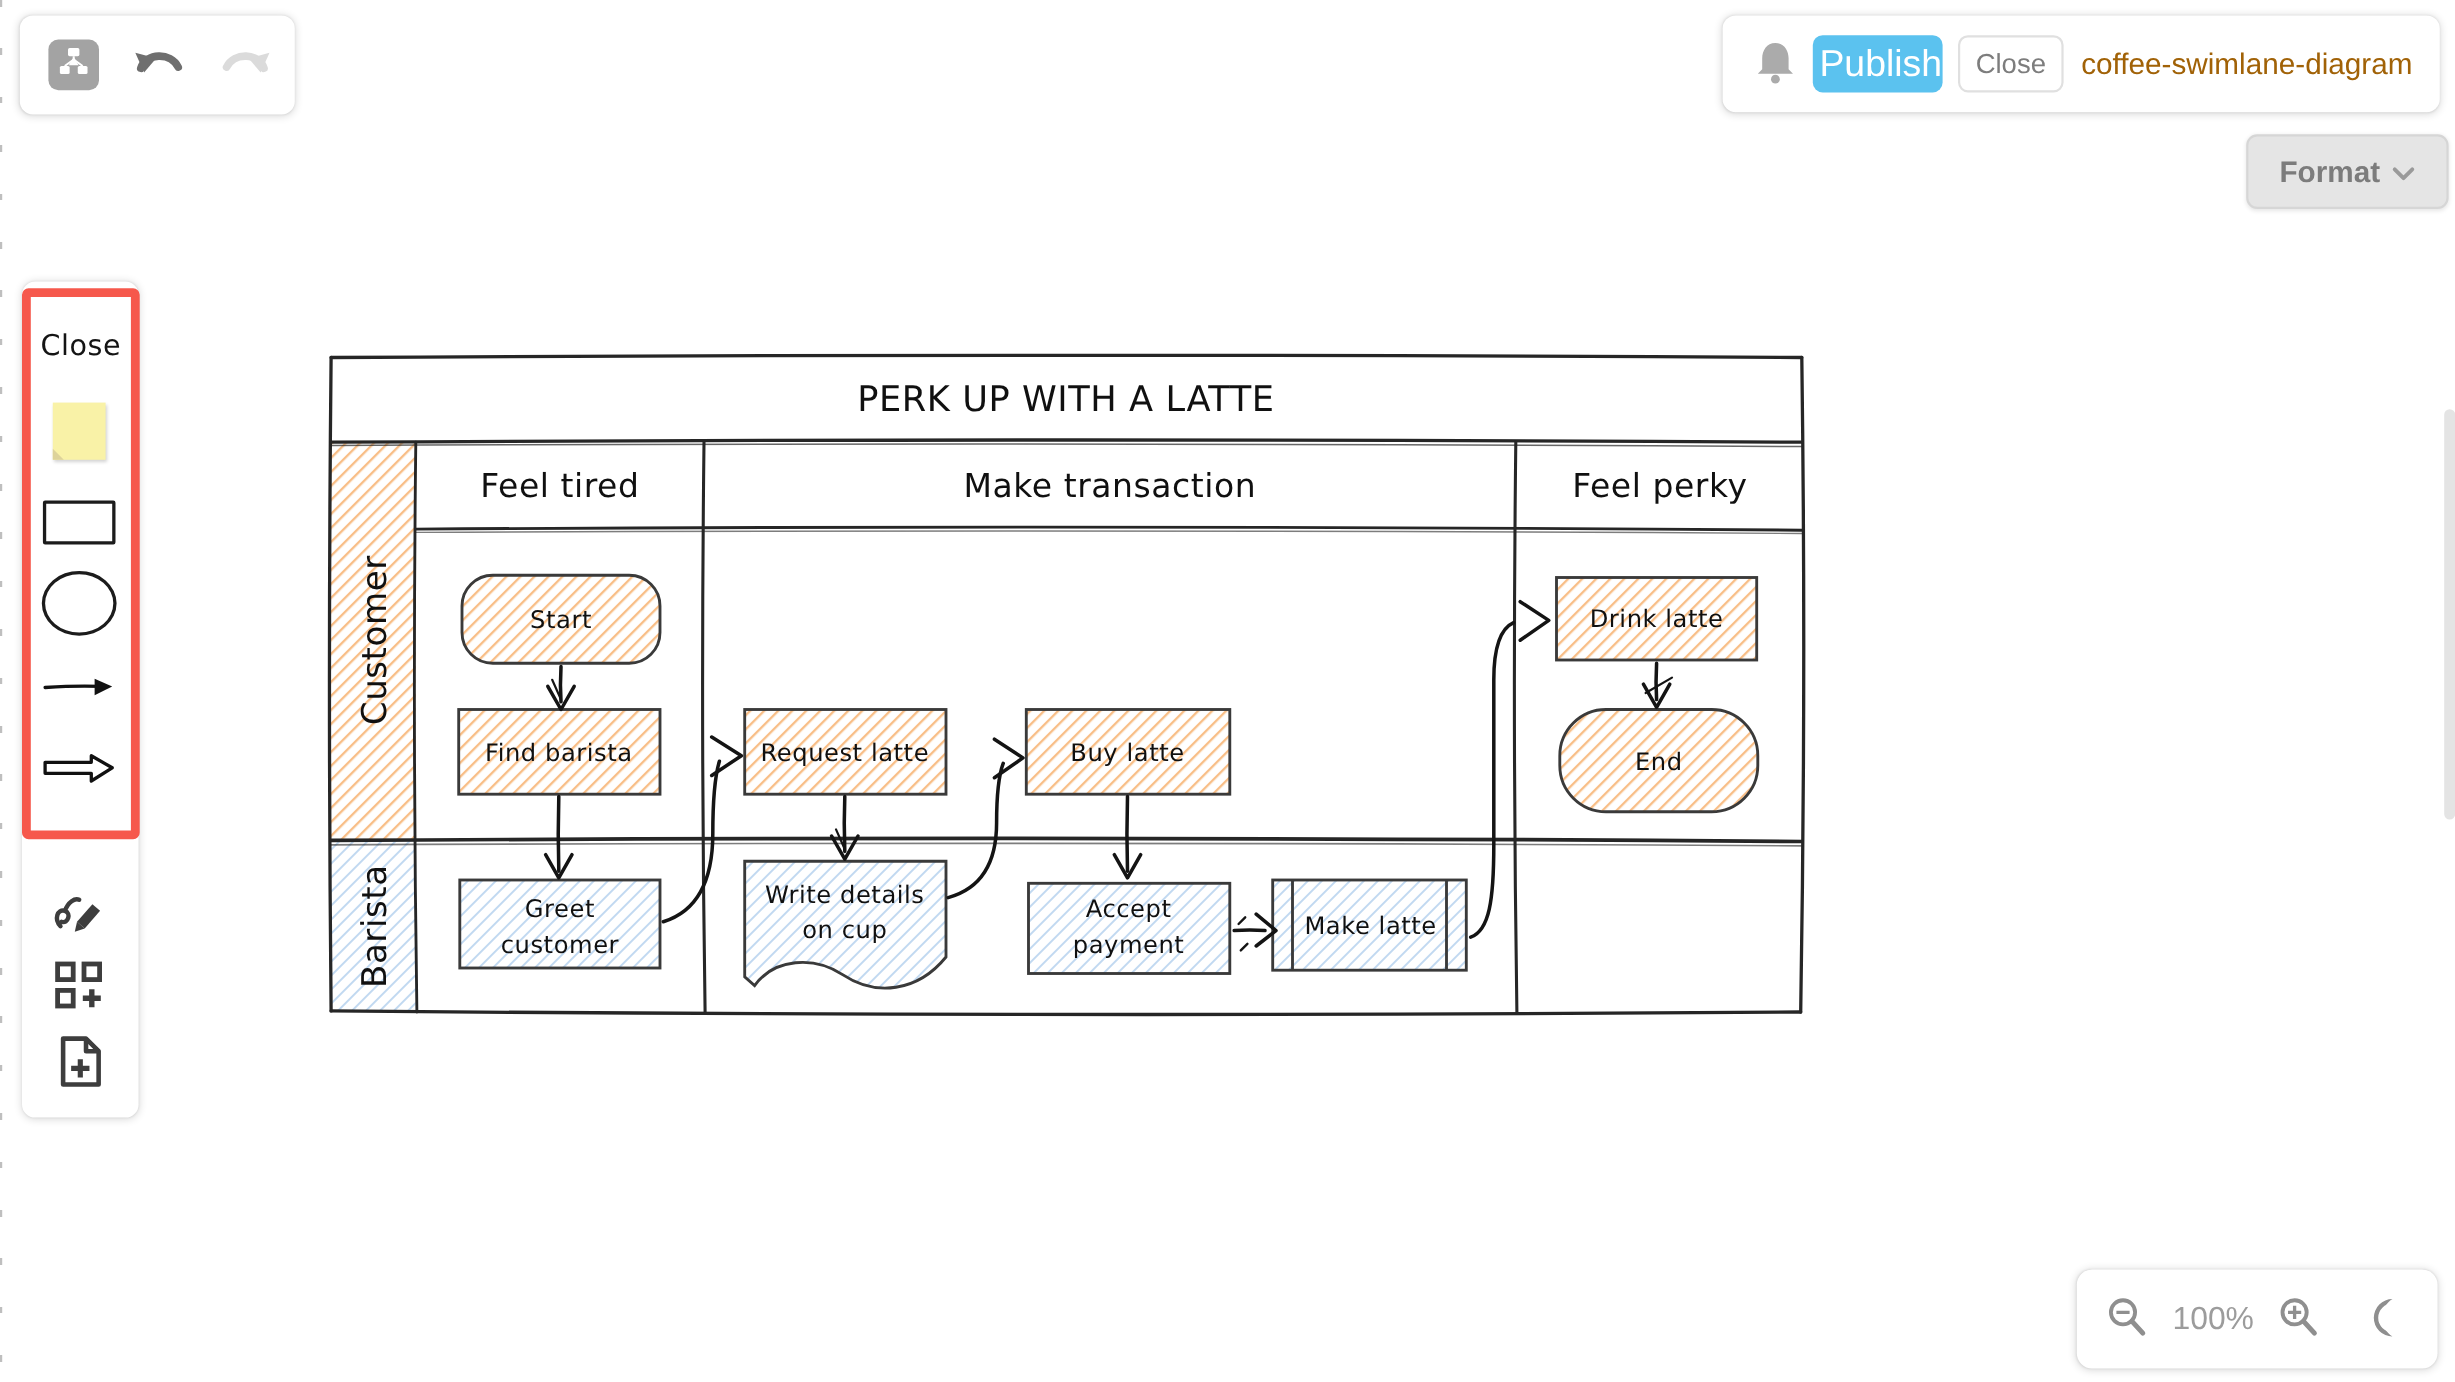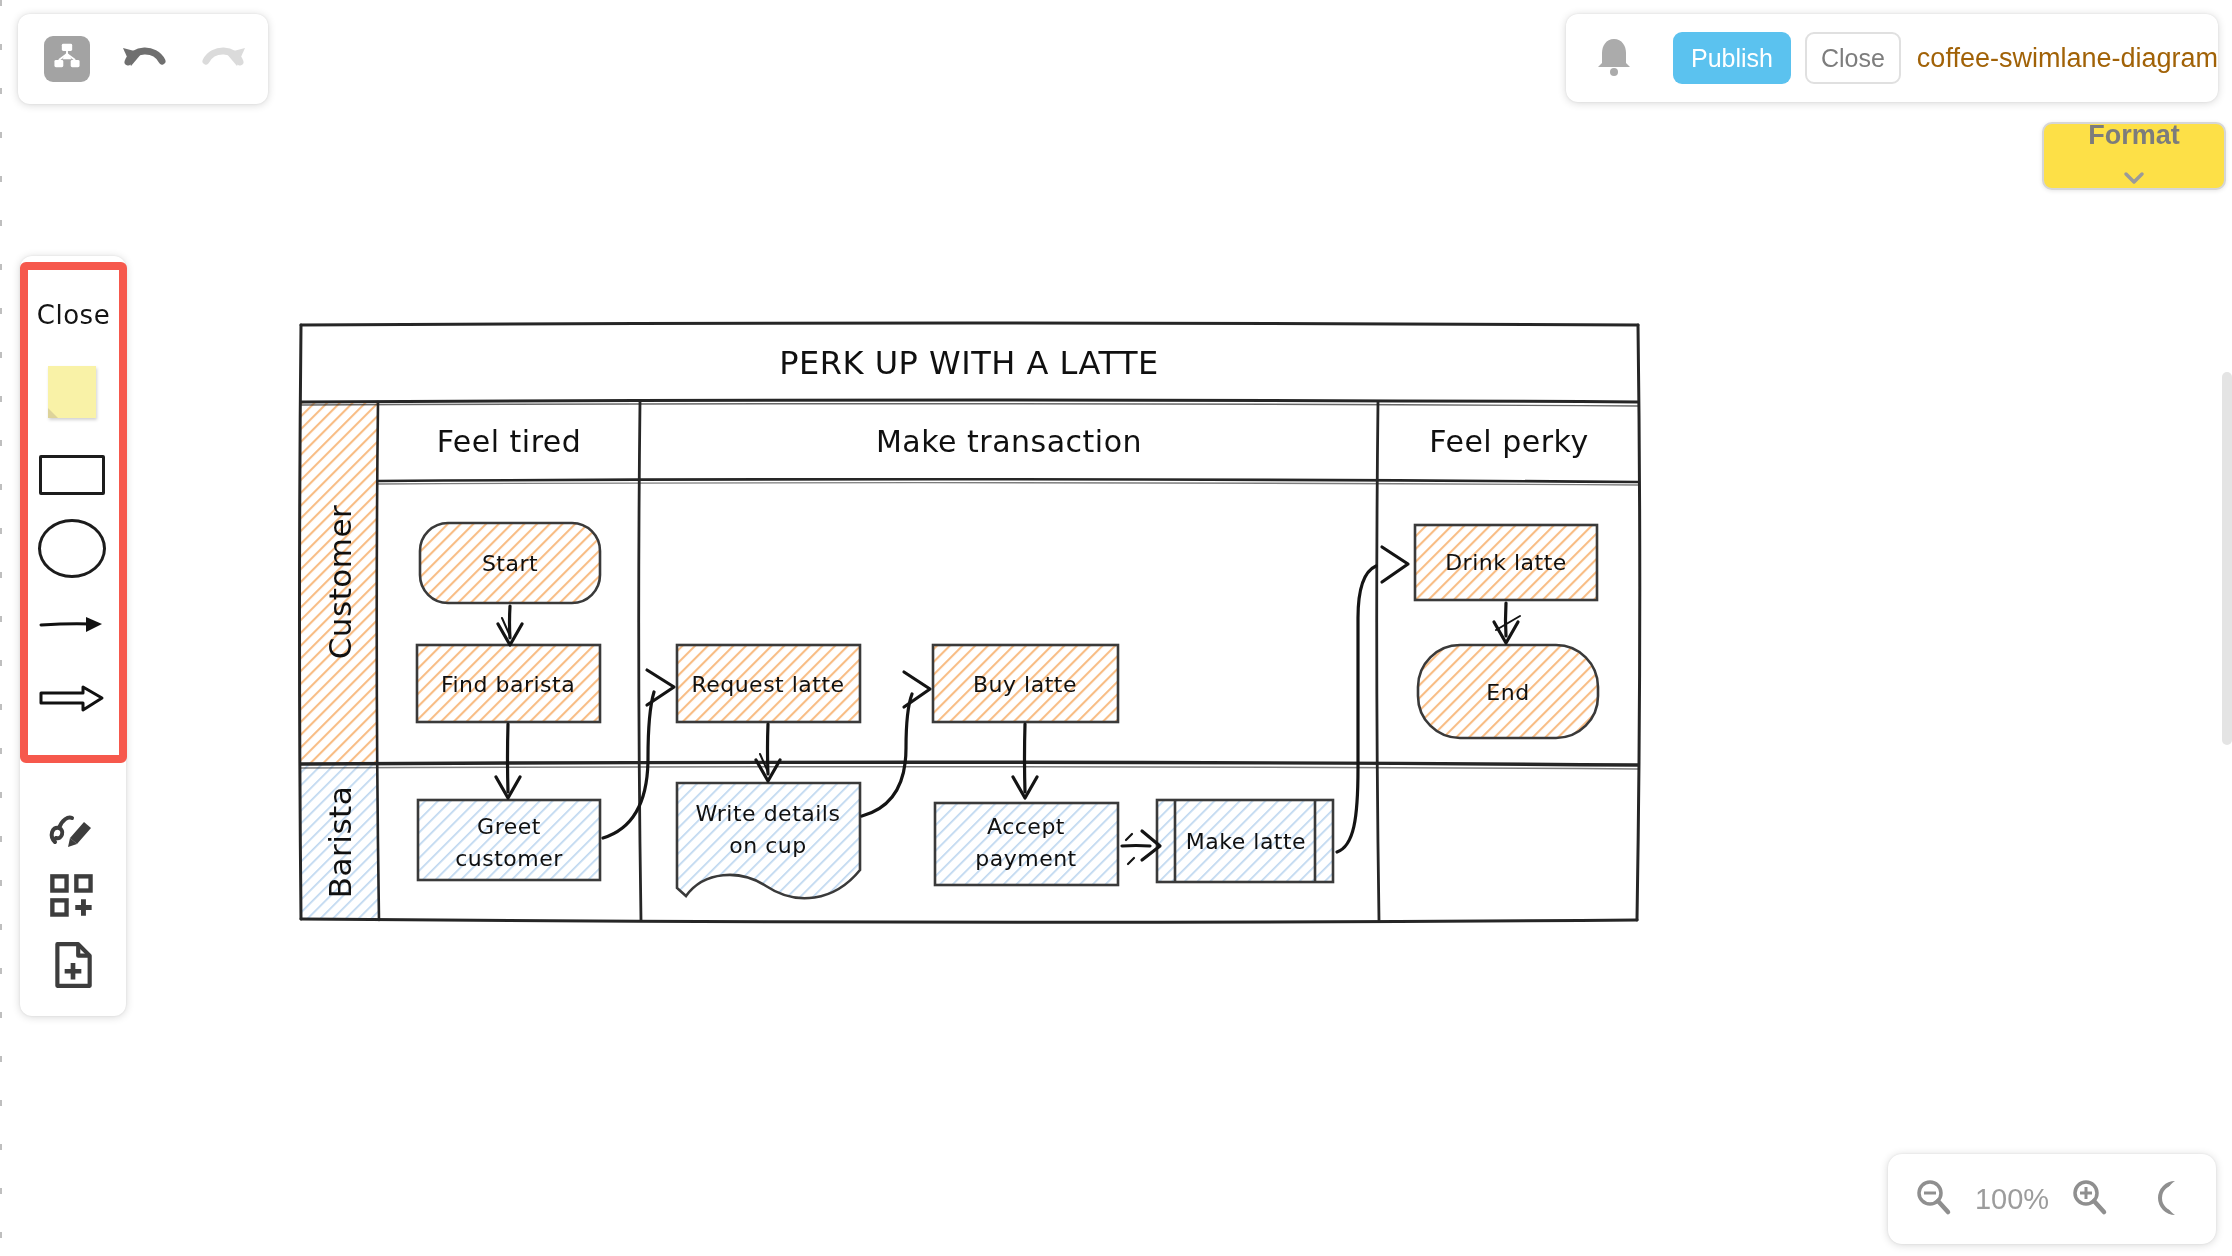--- a/index.html
+++ b/index.html
@@ -11,27 +11,27 @@
   .card{
     position:absolute;background:#fff;border-radius:12px;
     box-shadow:0 1px 8px rgba(0,0,0,.16),0 0 2px rgba(0,0,0,.08);
   }
   
   .tl-card{left:18px;top:14px;width:250px;height:90px;display:flex;align-items:center;gap:28px;padding-left:26px;box-sizing:border-box;}
   .sitemap-btn{width:46px;height:46px;background:#a3a3a3;border-radius:9px;display:flex;align-items:center;justify-content:center;cursor:pointer;}
   .icon-btn{background:none;border:none;padding:0;cursor:pointer;display:flex;align-items:center;justify-content:center;}
   
   .tr-card{left:1566px;top:14px;width:652px;height:88px;display:flex;align-items:center;box-sizing:border-box;padding-left:30px;}
-  .publish-btn{margin-left:41px;width:118px;height:52px;border:none;border-radius:9px;color:#fff;font-size:25px;font-family:"Liberation Sans",sans-serif;cursor:pointer;}
+  .publish-btn{margin-left:16px;width:118px;height:52px;border:none;border-radius:9px;color:#fff;font-size:34px;font-family:"Liberation Sans",sans-serif;cursor:pointer;}
   .close-btn{margin-left:14px;width:96px;height:52px;background:#fff;border:2px solid #e0e0e0;border-radius:9px;color:#7d7d7d;font-size:25px;font-family:"Liberation Sans",sans-serif;cursor:pointer;}
   .doc-title{margin-left:16px;font-size:27px;color:#a16207;white-space:nowrap;}
   
-  .format-btn{position:absolute;left:2042px;top:122px;width:184px;height:68px;background:#fde047;
+  .format-btn{position:absolute;left:2042px;top:122px;width:184px;height:68px;background:#e5e5e5;
     border:2px solid #d6d6d6;border-radius:10px;box-shadow:0 1px 4px rgba(0,0,0,.10);
-    display:flex;align-items:center;justify-content:center;gap:10px;cursor:pointer;box-sizing:border-box;flex-direction:column;}
+    display:flex;align-items:center;justify-content:center;gap:10px;cursor:pointer;box-sizing:border-box;}
   .format-btn span{font-size:27px;font-weight:bold;color:#7c7c7c;}
   
   .palette{left:20px;top:256px;width:106px;height:760px;}
   .red-box{position:absolute;left:20px;top:262px;width:107px;height:501px;border:8px solid #f6584c;border-radius:6px;box-sizing:border-box;pointer-events:none;z-index:5;}
   .pal-item{position:absolute;cursor:pointer;}
   .text-tool{left:20px;top:300px;width:107px;text-align:center;font-size:26px;color:#141414;}
   .sticky{left:48px;top:366px;width:48px;height:52px;background:#f9f2a7;box-shadow:1px 2px 3px rgba(0,0,0,.18);}
   .sticky .fold{position:absolute;left:0;bottom:0;width:0;height:0;border-left:10px solid #ddd39a;border-top:10px solid transparent;}
   .rect-tool{left:39px;top:455px;width:60px;height:34px;border:3px solid #1c1c1c;border-radius:2px;background:#fff;}
   .ellipse-tool{left:38px;top:519px;width:62px;height:53px;border:3px solid #1c1c1c;border-radius:50%;background:#fff;}

